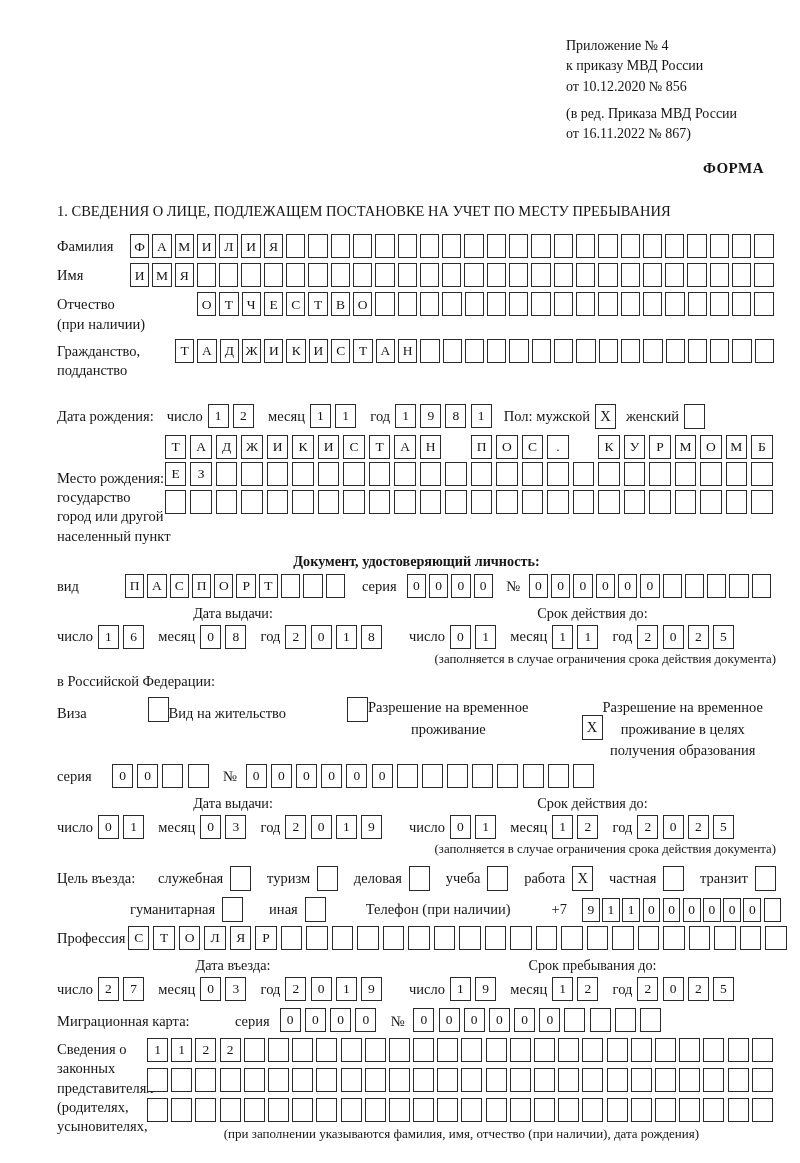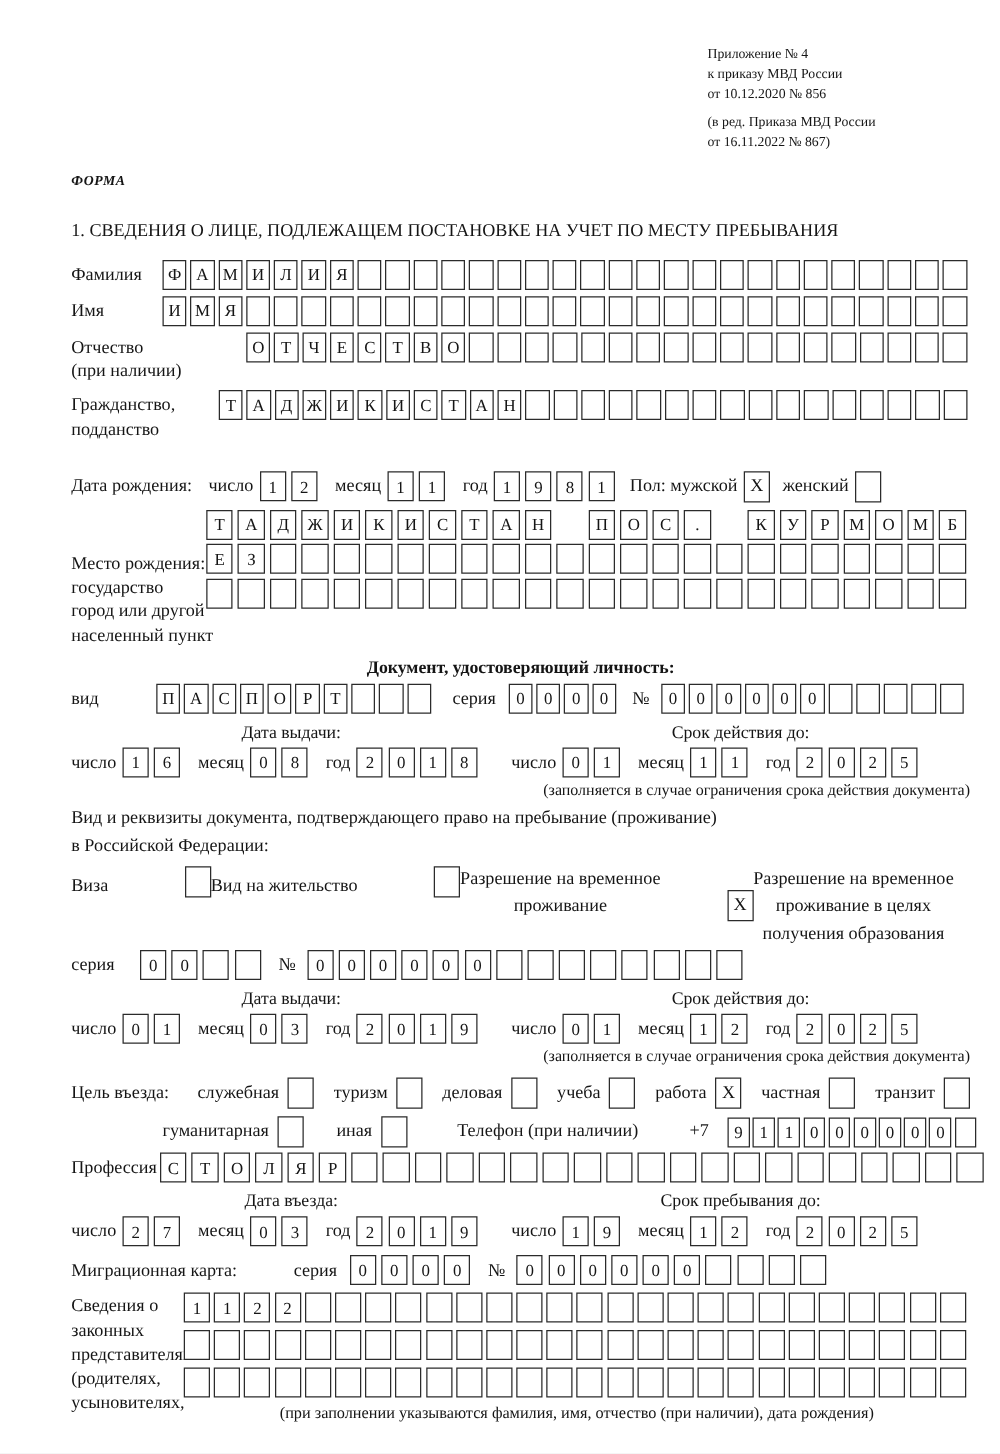--- a/index.html
+++ b/index.html
@@ -3,24 +3,24 @@
 <meta charset="utf-8">
 <style>
   html,body{margin:0;padding:0;background:#e8e8e8;}
   .page{
     width:800px;height:1163px;box-sizing:border-box;margin:0 auto;
     background:#ffffff;color:#151515;
     font-family:"Liberation Serif","DejaVu Serif",serif;
     padding:36px 24px 0 57px;overflow:hidden;
   }
   
-  .hdr{width:200px;margin-left:auto;margin-right:10px;font-size:11px;line-height:1.45;}
+  .hdr{width:200px;margin-left:auto;margin-right:10px;font-size:14px;line-height:1.45;}
   .hdr div{white-space:nowrap;}
   .hdr .rev{margin-top:7px;}
-  .forma{font-weight:bold;margin:16px 12px 0 0;font-size:11px;letter-spacing:.5px;font-style:italic;}
+  .forma{font-weight:bold;text-align:right;margin:16px 12px 0 0;font-size:15px;letter-spacing:.5px;}
   .title{font-weight:bold;text-align:center;font-size:15.5px;line-height:1.55;margin-top:14px;letter-spacing:.2px;}
   .tunder{display:inline-block;width:58px;height:13px;border-bottom:2.2px solid #333;margin-left:8px;}
   .sec1{font-weight:normal;font-size:14.5px;margin-top:26px;white-space:nowrap;}
   
   .frow{display:flex;align-items:flex-start;margin-top:5px;}
   .lbl{font-size:14.5px;line-height:1.33;padding-top:3px;flex:none;}
   .lbl div{white-space:nowrap;}
   .w73{width:73px}.w140{width:140px}.w118{width:118px}.w108{width:108px}
   .w68{width:68px}.w55{width:55px}.w178{width:178px}.w90{width:90px}
   .mlr{margin-left:14px;margin-right:10px;}
@@ -421,21 +421,20 @@
             <span class="cell">2</span>
             <span class="cell">0</span>
             <span class="cell">2</span>
             <span class="cell">5</span>
           </span>
       </div>
       <div class="note">(заполняется в случае ограничения срока действия документа)</div>
     </div>
   </div>
 
-  <div class="docline">Вид и реквизиты документа, подтверждающего право на пребывание (проживание)</div>
   <div class="docline">в Российской Федерации:</div>
 
   <div class="frow resopts">
     <div class="opt">
       <span class="lbl-inline">Виза</span>
       <span class="chk"></span>
     </div>
     <div class="opt">
       <span class="lbl-inline">Вид на жительство</span>
       <span class="chk"></span>

